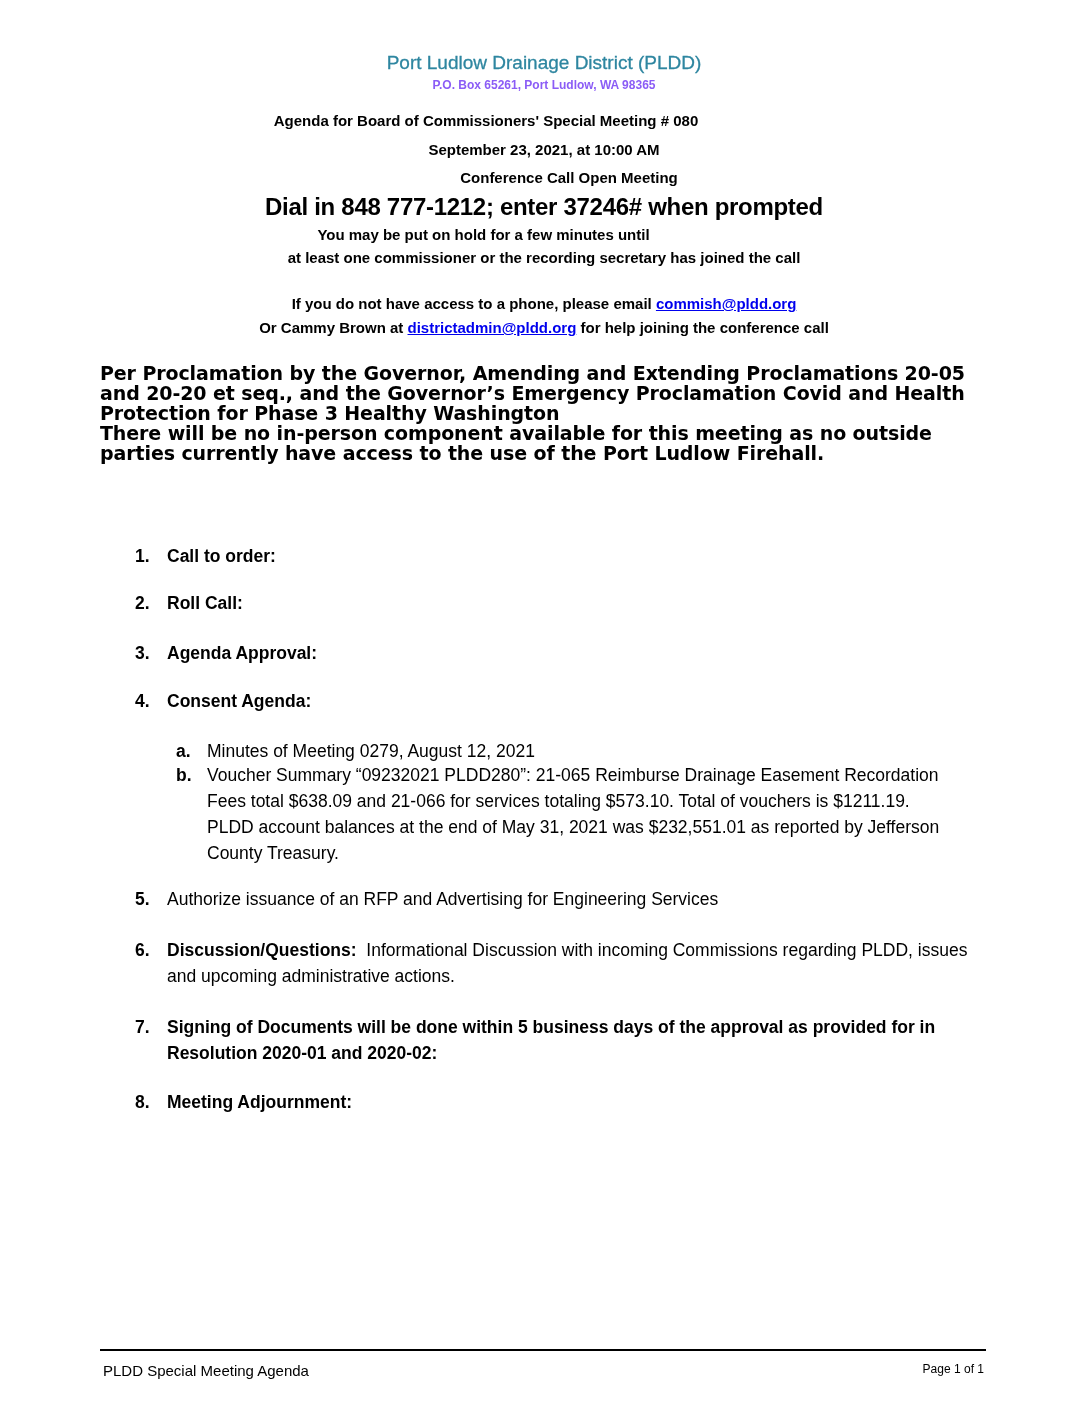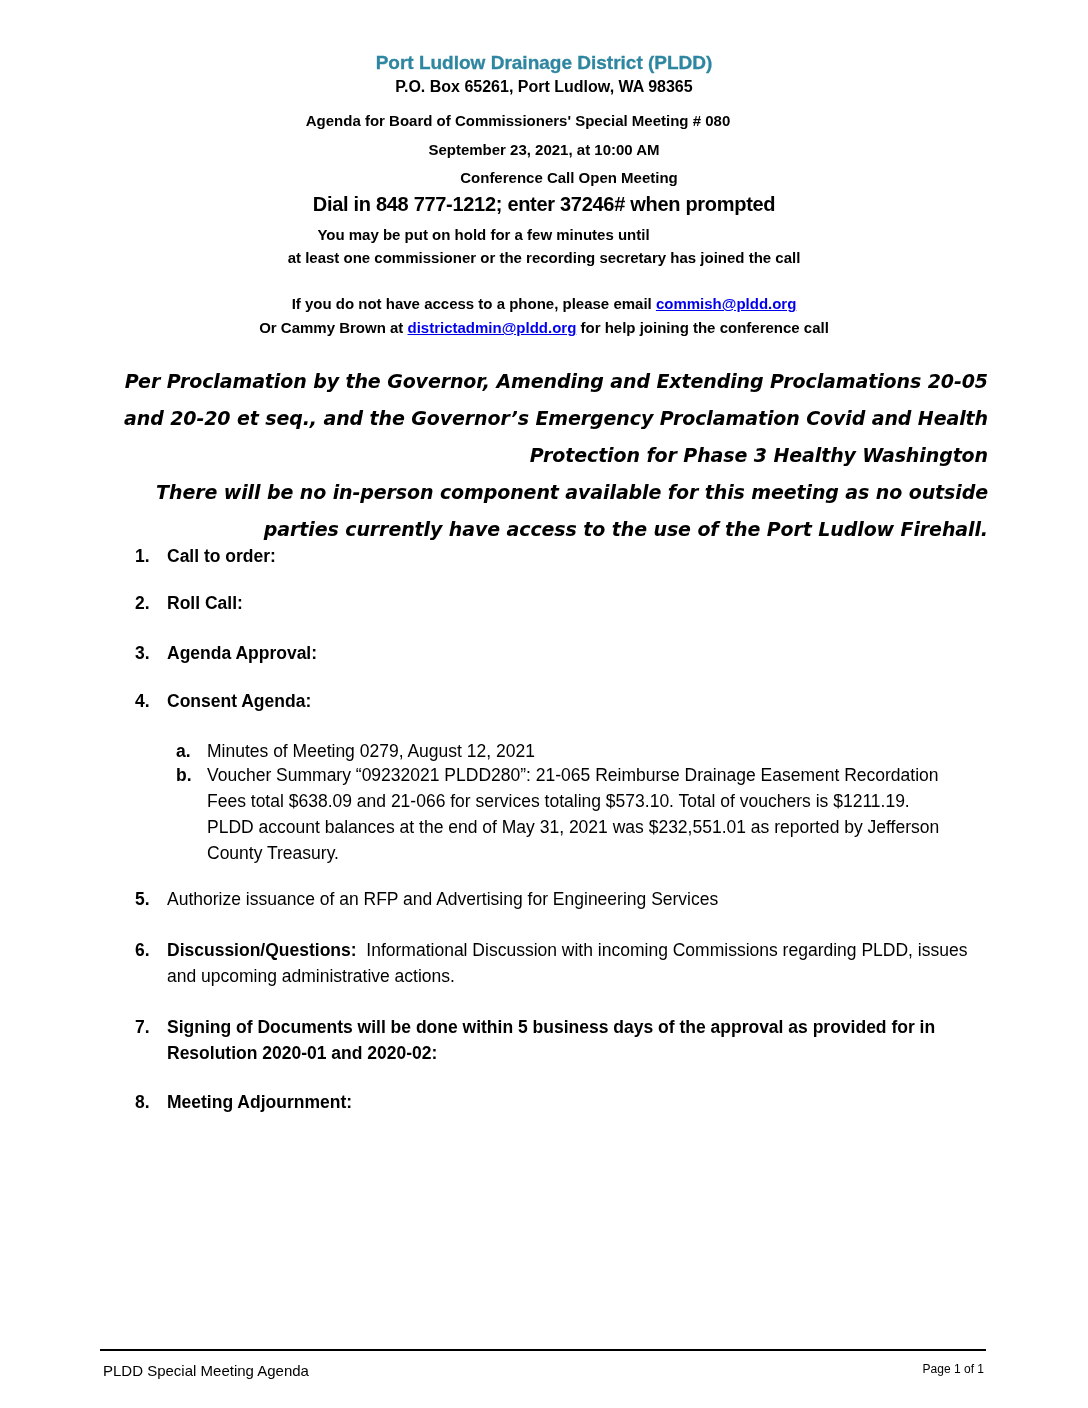--- a/index.html
+++ b/index.html
@@ -3,40 +3,40 @@
 <meta charset="utf-8">
 <style>
   html, body { margin: 0; padding: 0; background: #ffffff; }
   body {
     width: 1088px; height: 1408px; position: relative; overflow: hidden;
     font-family: "Liberation Sans", sans-serif; color: #000;
   }
   .center { text-align: center; }
   .org-name {
     position: absolute; top: 52px; left: 0; width: 1088px;
-    font-size: 19px; color: #2e86a0; font-weight: bold;
+    font-size: 19px; color: #2e86a0; font-weight: normal;
     -webkit-text-stroke: 0.3px #2e86a0;
   }
   .org-addr {
     position: absolute; top: 78px; left: 0; width: 1088px;
-    font-size: 16px; color: #000000; font-weight: bold;
+    font-size: 12px; color: #8b5cf6; font-weight: bold;
   }
-  .agenda-title { position: absolute; top: 112px; left: 0; width: 972px; font-size: 15px; font-weight: bold; padding-left: 32px; }
+  .agenda-title { position: absolute; top: 112px; left: 0; width: 972px; font-size: 15px; font-weight: bold; }
   .meeting-date { position: absolute; top: 141px; left: 0; width: 1088px; font-size: 15px; font-weight: bold; }
   .meeting-type { position: absolute; top: 169px; left: 0; width: 1088px; font-size: 15px; font-weight: bold; margin-left: 25px; }
-  .dial-in { position: absolute; top: 193px; left: 0; width: 1088px; font-size: 20px; font-weight: bold; letter-spacing: -0.3px; }
+  .dial-in { position: absolute; top: 193px; left: 0; width: 1088px; font-size: 24px; font-weight: bold; letter-spacing: -0.3px; }
   .hold-1 { position: absolute; top: 226px; left: 0; width: 967px; font-size: 15px; font-weight: bold; }
   .hold-2 { position: absolute; top: 249px; left: 0; width: 1088px; font-size: 15px; font-weight: bold; }
   .access-1 { position: absolute; top: 295px; left: 0; width: 1088px; font-size: 15px; font-weight: bold; }
   .access-2 { position: absolute; top: 319px; left: 0; width: 1088px; font-size: 15px; font-weight: bold; }
   a.mail { color: #0000ee; text-decoration: underline; }
   .proclamation {
     position: absolute; top: 363px; left: 100px; width: 888px;
     font-family: "DejaVu Sans", sans-serif; font-weight: bold; font-size: 19px;
-    line-height: 37px; text-align: right; letter-spacing: -0.1px; font-style: italic;
+    line-height: 20px; text-align: left; letter-spacing: -0.1px;
   }
   .proclamation p { margin: 0; }
   .items { position: absolute; left: 0; top: 0; width: 1088px; }
   .item { position: absolute; left: 135px; width: 850px; font-size: 17.5px; line-height: 26px; }
   .item .num { position: absolute; left: 0; top: 0; font-weight: bold; }
   .item .body { position: absolute; left: 32px; width: 820px; }
   .bold { font-weight: bold; }
   .sub { position: absolute; left: 176px; width: 780px; font-size: 17.5px; line-height: 26px; }
   .sub .letter { position: absolute; left: 0; top: 0; font-weight: bold; }
   .sub .body { position: absolute; left: 31px; width: 750px; }

